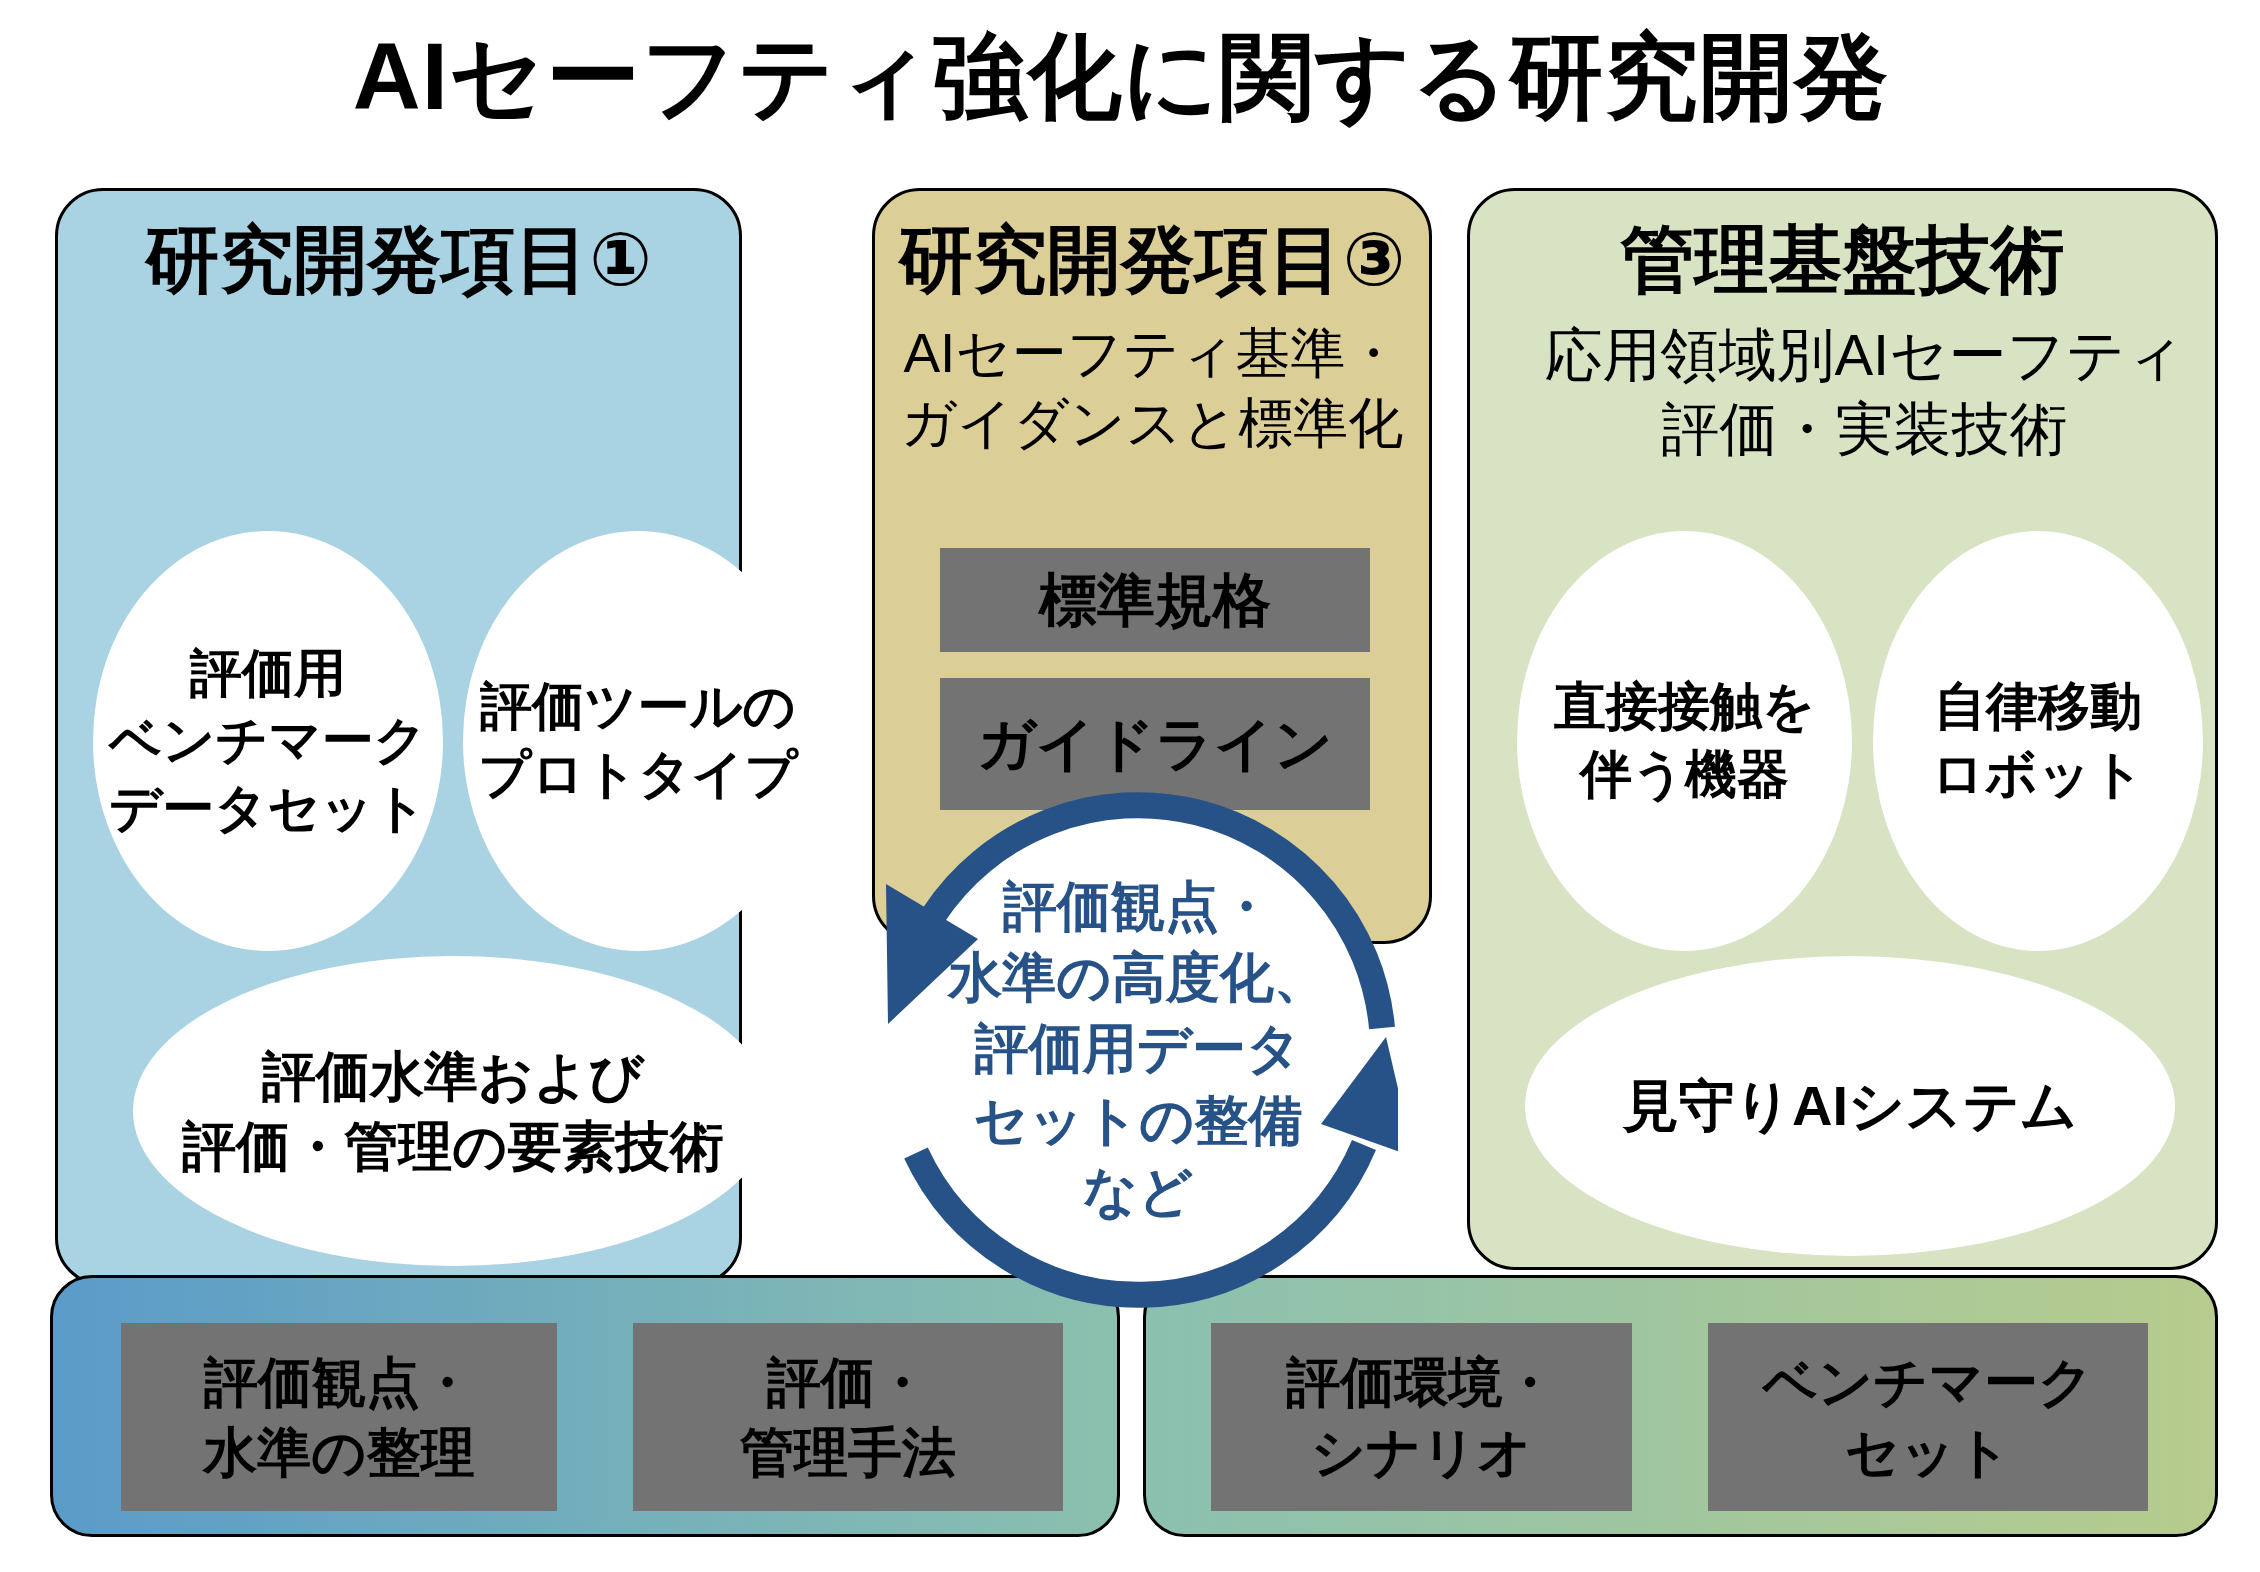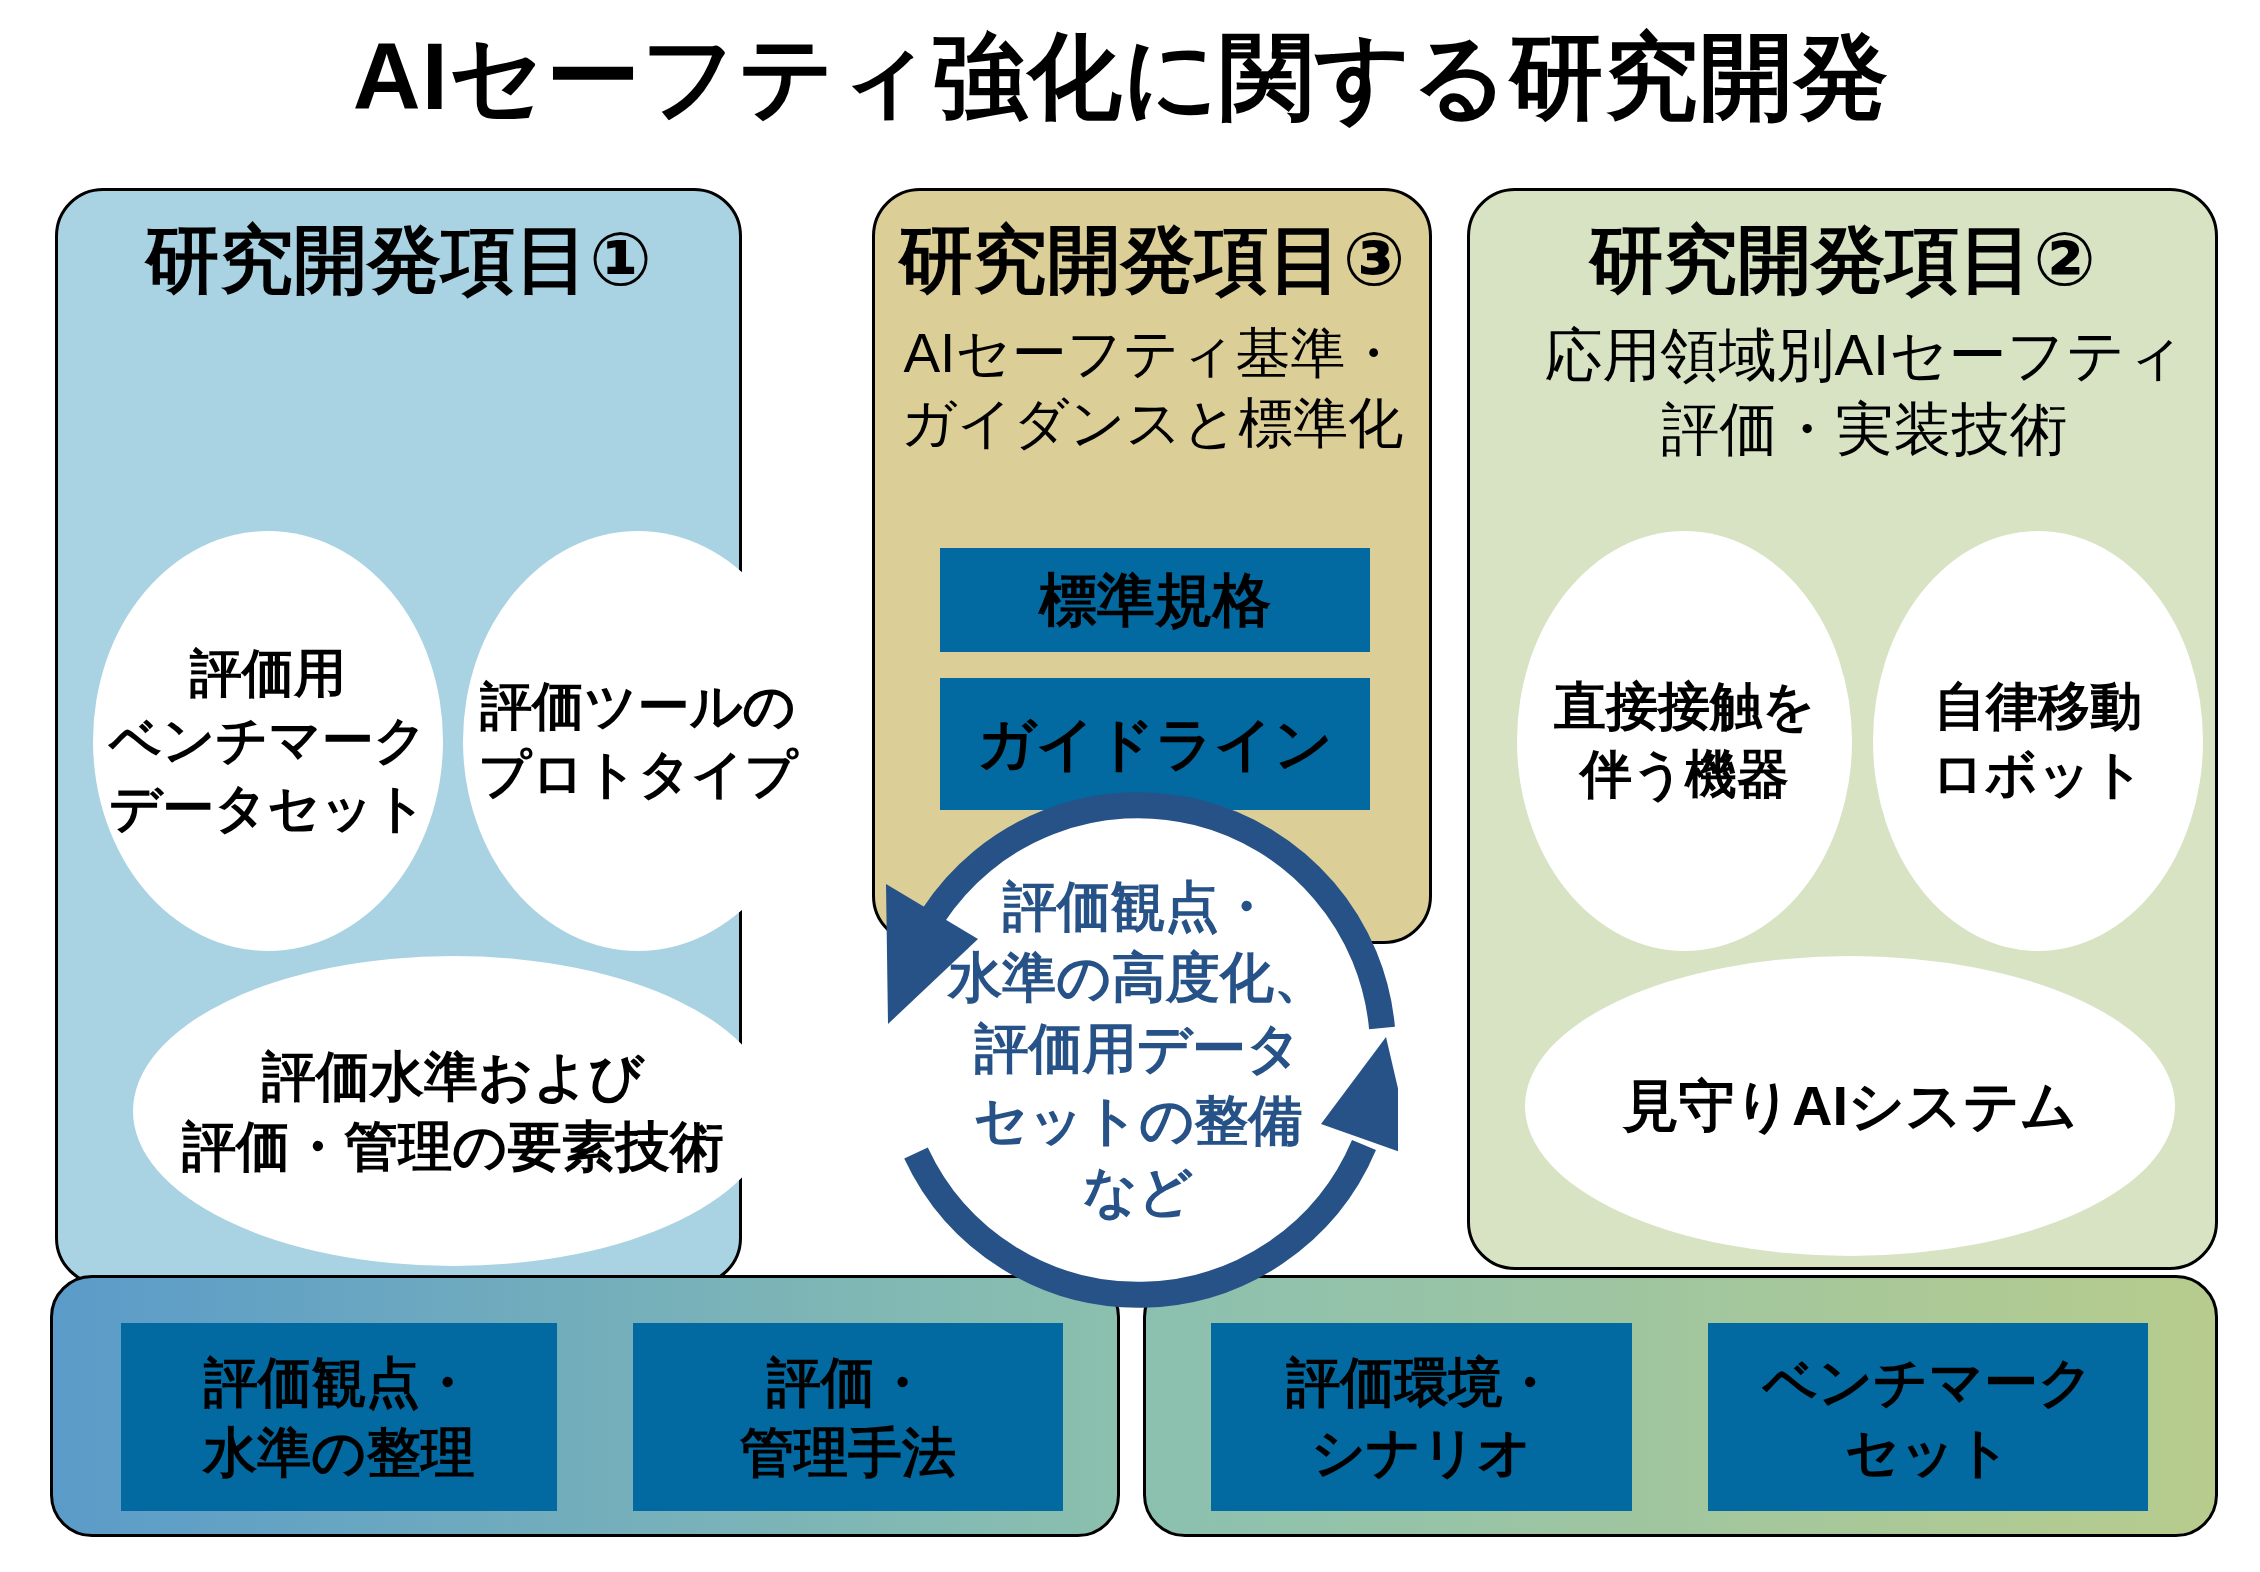--- a/index.html
+++ b/index.html
@@ -16,21 +16,21 @@
   #panel3 .panel-sub{font-size:55px;}
   #panel2 .panel-sub{font-size:58px;margin-left:44px;}
   .ellipse{position:absolute;background:#fff;border-radius:50%;display:flex;align-items:center;justify-content:center;
            text-align:center;font-weight:bold;font-size:52px;line-height:1.3;white-space:pre-line;}
   #e1{left:35px;top:340px;width:350px;height:420px;}
   #e2{left:405px;top:340px;width:350px;height:420px;}
   #e3{left:75px;top:765px;width:640px;height:310px;font-size:54px;}
   #e4{left:47px;top:340px;width:335px;height:420px;}
   #e5{left:403px;top:340px;width:330px;height:420px;}
   #e6{left:55px;top:765px;width:650px;height:300px;font-size:56px;}
-  .wbox{position:absolute;background:#0369a1;display:flex;align-items:center;justify-content:center;
+  .wbox{position:absolute;background:#737373;display:flex;align-items:center;justify-content:center;
         text-align:center;font-weight:bold;white-space:pre-line;line-height:1.3;}
   #std{left:65px;top:357px;width:430px;height:104px;font-size:58px;}
   #gdl{left:65px;top:487px;width:430px;height:132px;font-size:58px;}
   .bar{position:absolute;top:1275px;height:262px;border:3px solid #000;border-radius:42px;box-sizing:border-box;z-index:1;}
   #barLeft{left:50px;width:1070px;background:linear-gradient(90deg,var(--bar-left-from,#5b9bc9),var(--bar-left-to,#8bc0ae));}
   #barRight{left:1143px;width:1075px;background:linear-gradient(90deg,var(--bar-right-from,#8bc0b0),var(--bar-right-to,#b7cc8d));}
   .bar .wbox{top:45px;height:188px;font-size:54px;}
   #bb1{left:68px;width:436px;}
   #bb2{left:580px;width:430px;}
   #bb3{left:65px;width:421px;}
@@ -61,21 +61,21 @@
 
   <div class="panel" id="panel3">
     <div class="panel-header">研究開発項目③</div>
     <div class="panel-sub">AIセーフティ基準・
 ガイダンスと標準化</div>
     <div class="wbox" id="std">標準規格</div>
     <div class="wbox" id="gdl">ガイドライン</div>
   </div>
 
   <div class="panel" id="panel2">
-    <div class="panel-header">研究開発項目②</div>
+    <div class="panel-header">管理基盤技術</div>
     <div class="panel-sub">応用領域別AIセーフティ
 評価・実装技術</div>
     <div class="ellipse" id="e4">直接接触を
 伴う機器</div>
     <div class="ellipse" id="e5">自律移動
 ロボット</div>
     <div class="ellipse" id="e6">見守りAIシステム</div>
   </div>
 
   <div class="bar" id="barLeft">

